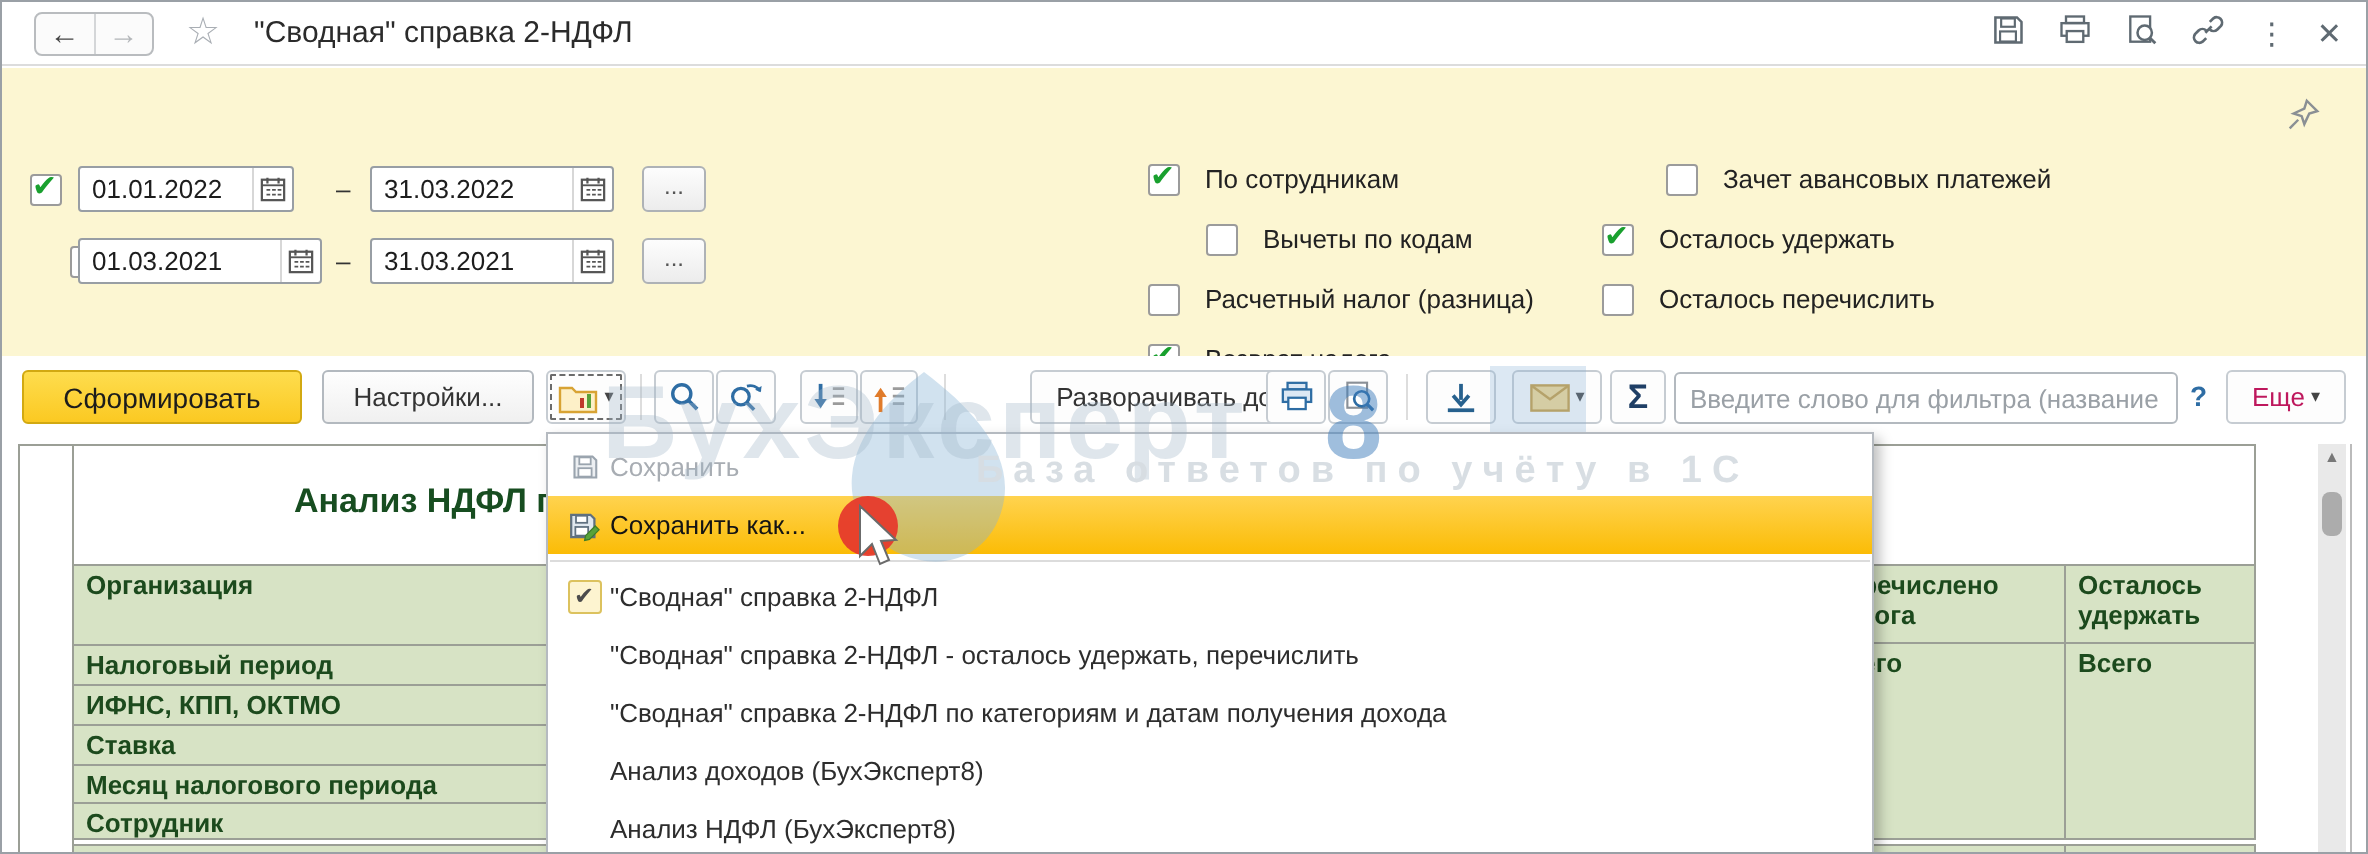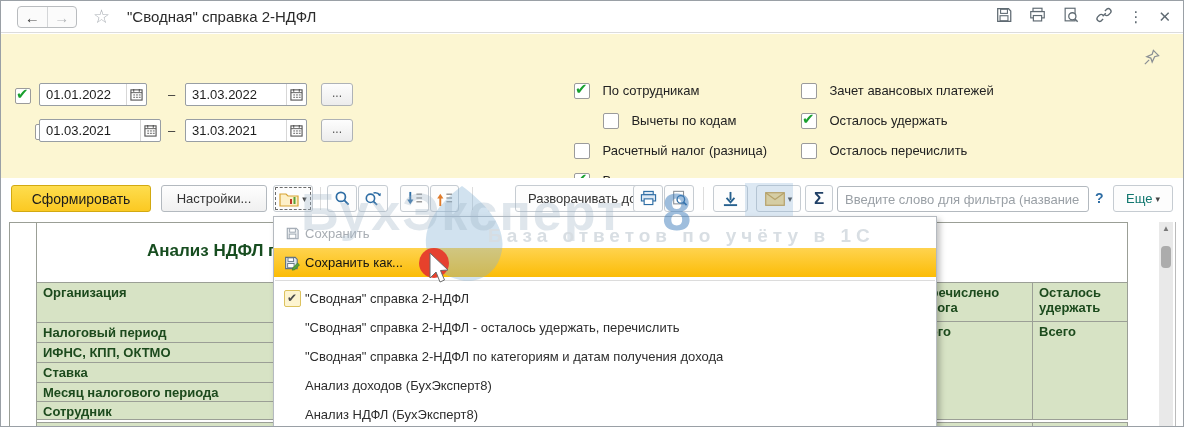--- a/index.html
+++ b/index.html
@@ -205,21 +205,21 @@
     <div class="cbrow" style="left:573px;top:107px;">
       <span class="cb"></span>
       <span class="cblabel">Расчетный налог (разница)</span>
     </div>
     <div class="cbrow" style="left:573px;top:137px;">
       <span class="cb"><span class="mark">✔</span></span>
       <span class="cblabel">Возврат налога</span>
     </div>
 
     
-    <div class="cbrow" style="left:800px;top:47px;">
+    <div class="cbrow" style="left:832px;top:47px;">
       <span class="cb"></span>
       <span class="cblabel">Зачет авансовых платежей</span>
     </div>
     <div class="cbrow" style="left:800px;top:77px;">
       <span class="cb"><span class="mark">✔</span></span>
       <span class="cblabel">Осталось удержать</span>
     </div>
     <div class="cbrow" style="left:800px;top:107px;">
       <span class="cb"></span>
       <span class="cblabel">Осталось перечислить</span>
@@ -316,21 +316,21 @@
         </svg>
       <span class="caret">▾</span>
     </span>
     <span class="iconbtn" style="left:804px;width:28px;">
       <span class="sigma">Σ</span>
     </span>
 
     <input class="filter-input" placeholder="Введите слово для фильтра (название ..." style="">
     <span class="help">?</span>
     <span class="iconbtn" style="left:1112px;width:60px;">
-      <span style="font-size:13px;color:#0f766e;">Еще</span>
+      <span style="font-size:13px;color:#be185d;">Еще</span>
       <span class="caret">▾</span>
     </span>
   </div>
 
   <div class="report">
 
     <div class="cell white" style="left:8px;top:3px;width:28px;height:206px;"></div>
 
     <div class="cell white" style="left:35px;top:3px;width:1092px;height:61px;">
       <span class="rtitle">Анализ НДФЛ по</span>

